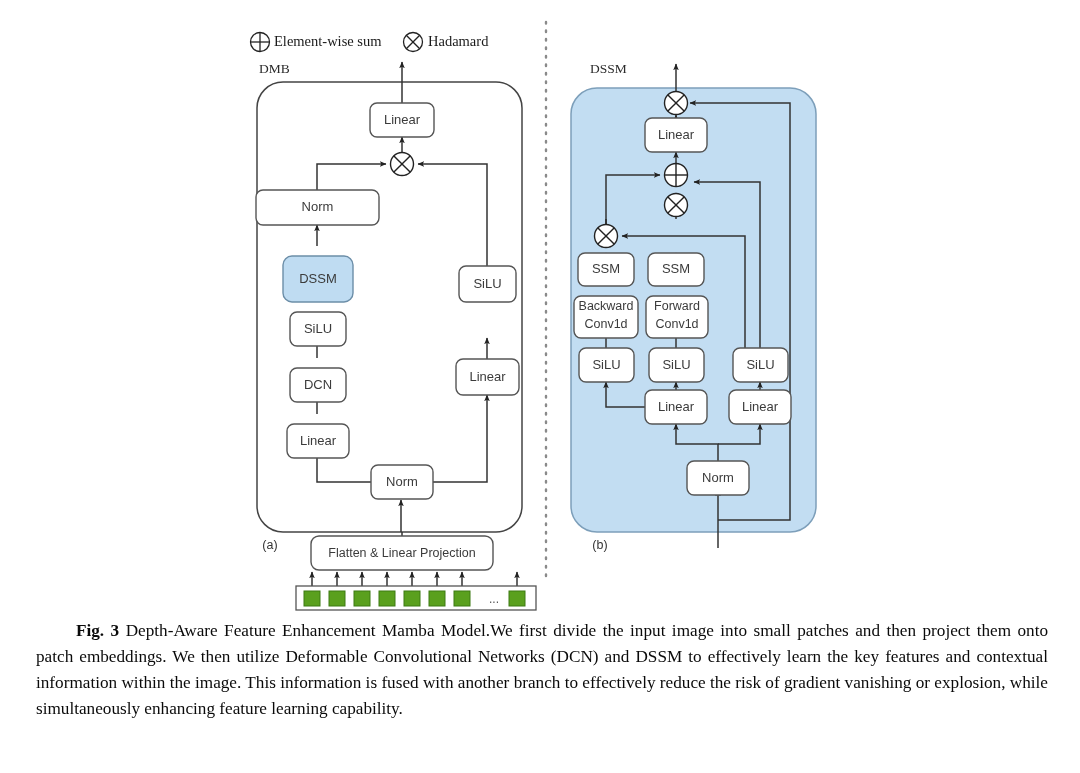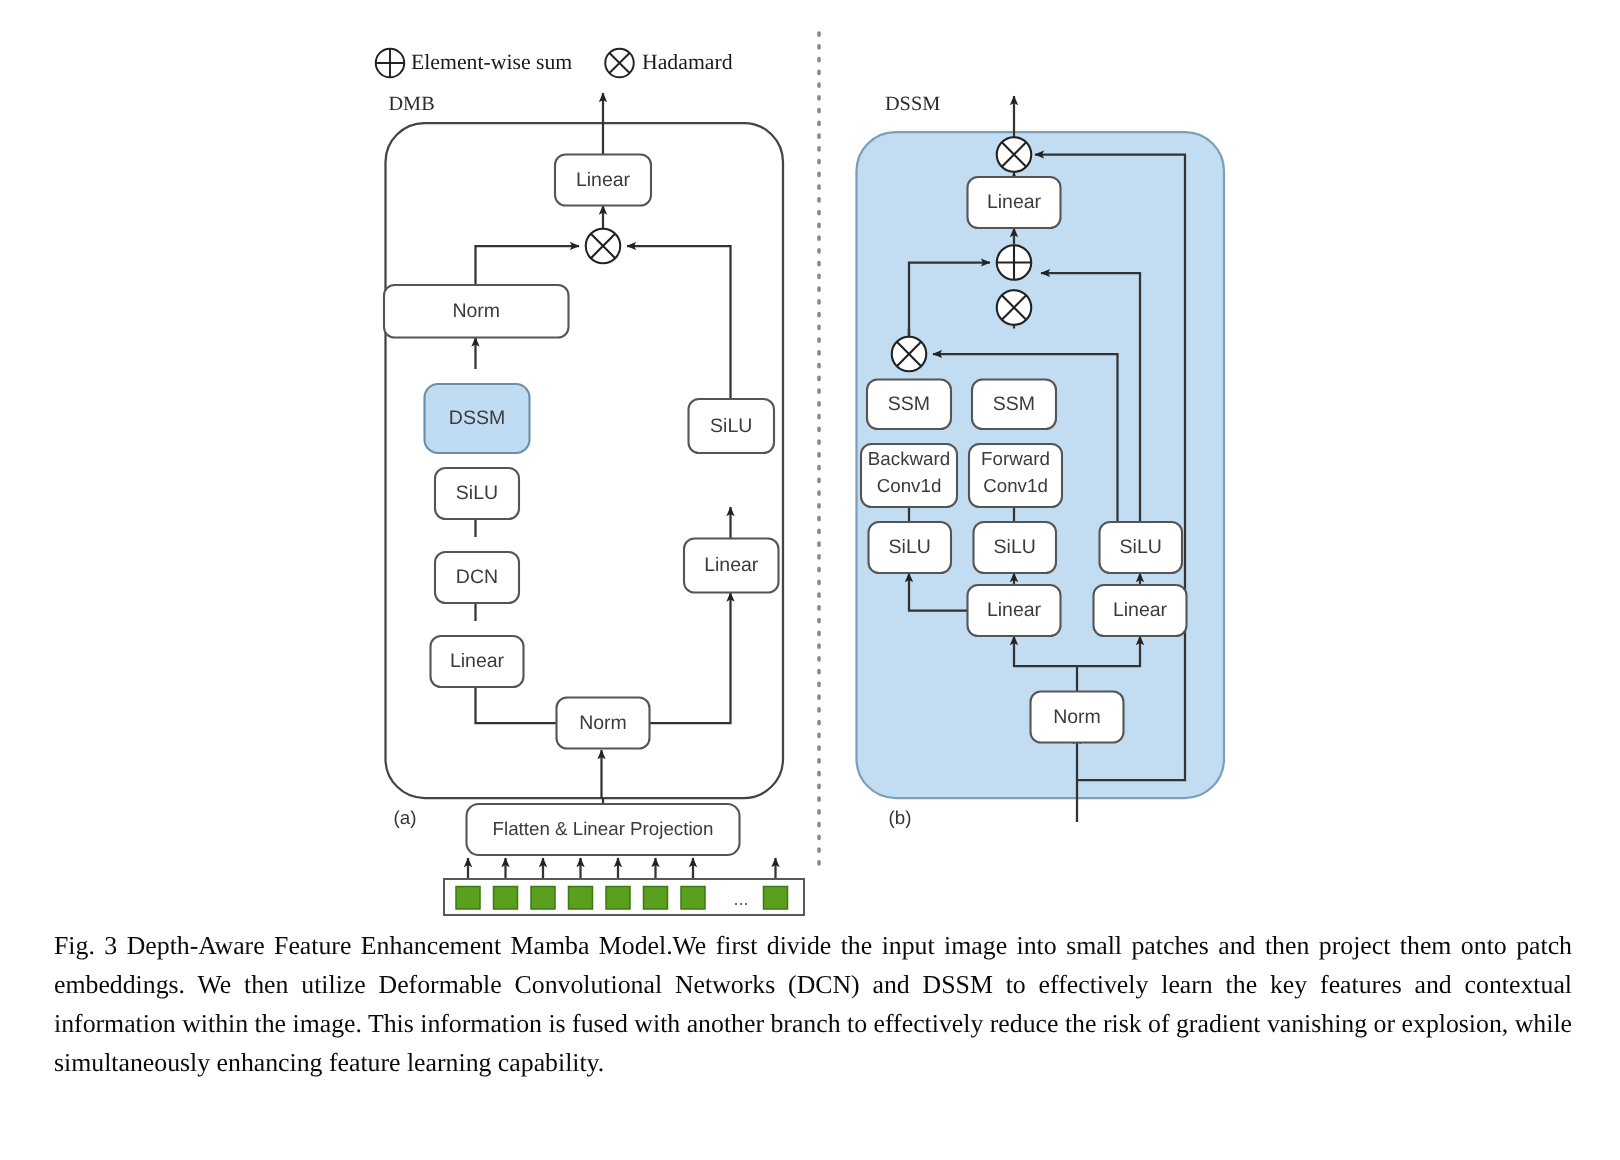--- a/index.html
+++ b/index.html
@@ -32,21 +32,22 @@
     top: 618px;
     width: 1012px;
     font-family: "Liberation Serif", serif;
     font-size: 17.2px;
     line-height: 1.52;
     color: #0a0a0a;
     text-align: justify;
     text-justify: inter-word;
   }
   #caption-area .fig-label {
-    font-weight: normal;
+    font-weight: bold;
+    margin-left: 40px;
   }
   svg { display: block; }
   .box-label {
     font-family: "Liberation Sans", sans-serif;
     font-size: 13px;
     fill: #3b3b3b;
     text-anchor: middle;
     dominant-baseline: middle;
   }
   .box-label-sm {

